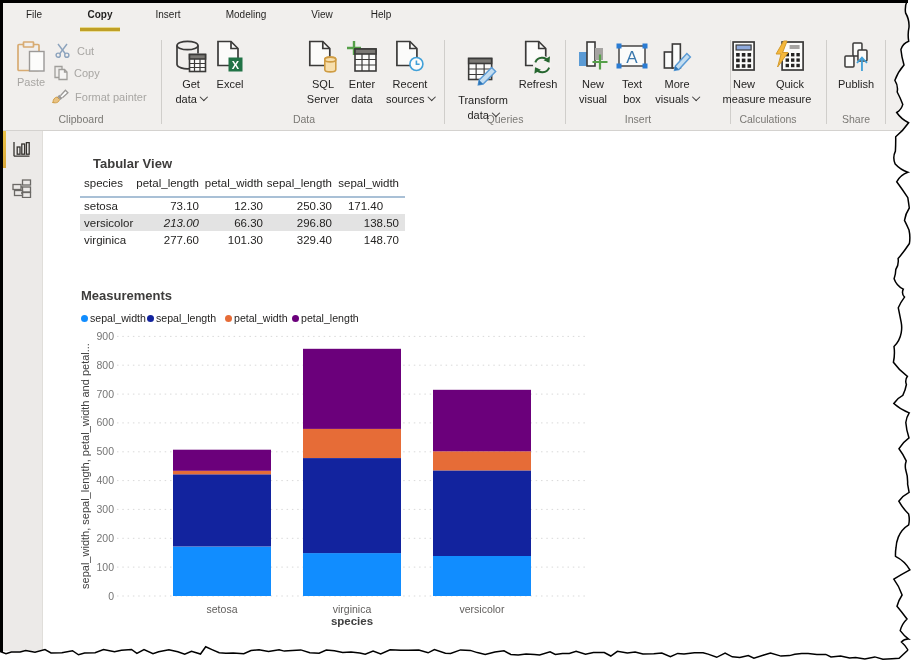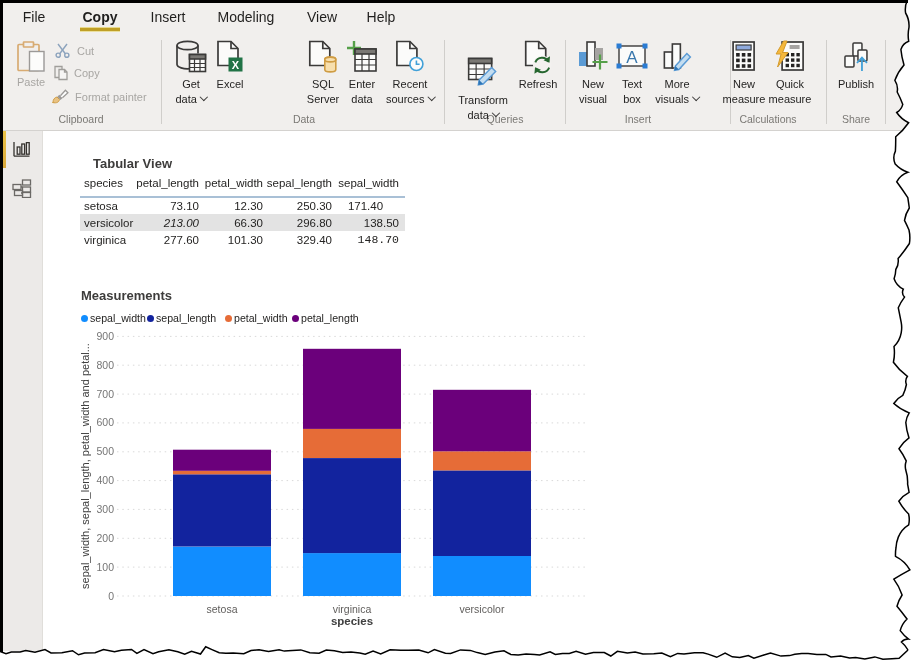--- a/index.html
+++ b/index.html
@@ -1,19 +1,19 @@
 <!DOCTYPE html>
 <html><head>
 <meta charset="utf-8">
 <style>
   html,body{margin:0;padding:0;}
   body{width:922px;height:671px;overflow:hidden;background:#fff;font-family:"Liberation Sans",sans-serif;position:relative;}
   #app{position:absolute;left:0;top:0;width:922px;height:671px;}
   .ribbon{position:absolute;left:0;top:0;width:912px;height:130px;background:#f1efed;border-bottom:1px solid #d4d2cf;}
-  .tab{position:absolute;top:9px;font-size:14px;color:#201f1e;transform:translateX(-50%);}
+  .tab{position:absolute;top:9px;font-size:10px;color:#201f1e;transform:translateX(-50%);}
   .tab.sel{font-weight:bold;}
   .underline{position:absolute;left:80px;top:27px;width:40px;height:3px;background:#bf9f26;border-top:1px solid #e8d98b;border-bottom:1px solid #eadf9f;}
   .gl{position:absolute;top:113px;font-size:10.5px;color:#7a7874;transform:translateX(-50%);}
   .div{position:absolute;top:40px;height:84px;width:1px;background:#d0cecb;}
   .btn{position:absolute;text-align:center;font-size:11px;color:#252423;line-height:14.5px;transform:translateX(-50%);white-space:nowrap;}
   .btn .ic{display:block;margin:0 auto 3px auto;}
   .dis{color:#a8a6a3;}
   .sm{position:absolute;font-size:11px;color:#a8a6a3;white-space:nowrap;}
   .caret{display:inline-block;width:4.6px;height:4.6px;border-right:1.4px solid #3b3a39;border-bottom:1.4px solid #3b3a39;transform:rotate(45deg);vertical-align:2.5px;margin-left:1px;}
   .sidebar{position:absolute;left:3px;top:131px;width:39px;height:520px;background:#eceae8;border-right:1px solid #e0deda;}
@@ -257,21 +257,21 @@
             <td style="text-align:right;padding:0;font-style:italic;">213.00</td>
             <td style="text-align:right;padding:0;">66.30</td>
             <td style="text-align:right;padding:0;">296.80</td>
             <td style="text-align:right;padding:0 6px 0 0;">138.50</td>
           </tr>
         <tr style="height:17px;">
             <td style="padding:0 0 0 4px;">virginica</td>
             <td style="text-align:right;padding:0;">277.60</td>
             <td style="text-align:right;padding:0;">101.30</td>
             <td style="text-align:right;padding:0;">329.40</td>
-            <td style="text-align:right;padding:0 6px 0 0;font-family:Liberation Mono, monospace;">148.70</td>
+            <td style="text-align:right;padding:0 6px 0 0;">148.70</td>
           </tr>
       </tbody>
     </table>
     <div class="ttl" style="left:38px;top:157px;">Measurements</div>
     <div style="position:absolute;left:38px;top:181px;font-size:10.6px;color:#252423;white-space:nowrap;">
       <span style="position:absolute;left:0px;"><span style="display:inline-block;width:7px;height:7px;border-radius:50%;background:#118DFF;margin-right:2px;"></span>sepal_width</span>
       <span style="position:absolute;left:66px;"><span style="display:inline-block;width:7px;height:7px;border-radius:50%;background:#12239E;margin-right:2px;"></span>sepal_length</span>
       <span style="position:absolute;left:144px;"><span style="display:inline-block;width:7px;height:7px;border-radius:50%;background:#E66C37;margin-right:2px;"></span>petal_width</span>
       <span style="position:absolute;left:211px;"><span style="display:inline-block;width:7px;height:7px;border-radius:50%;background:#6B007B;margin-right:2px;"></span>petal_length</span>
     </div>

